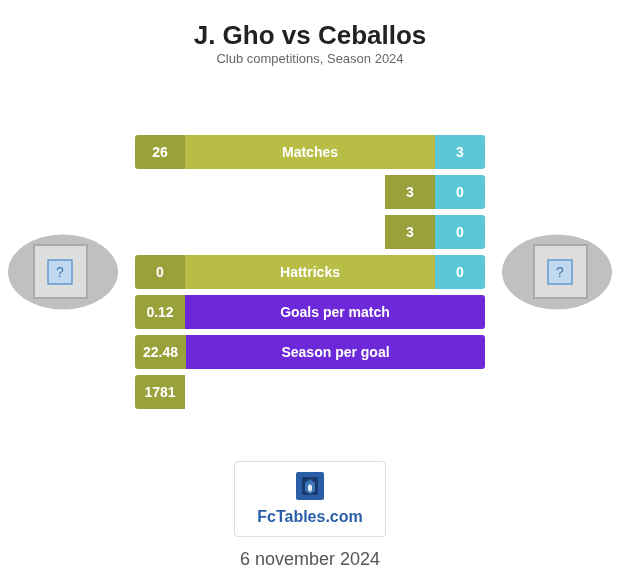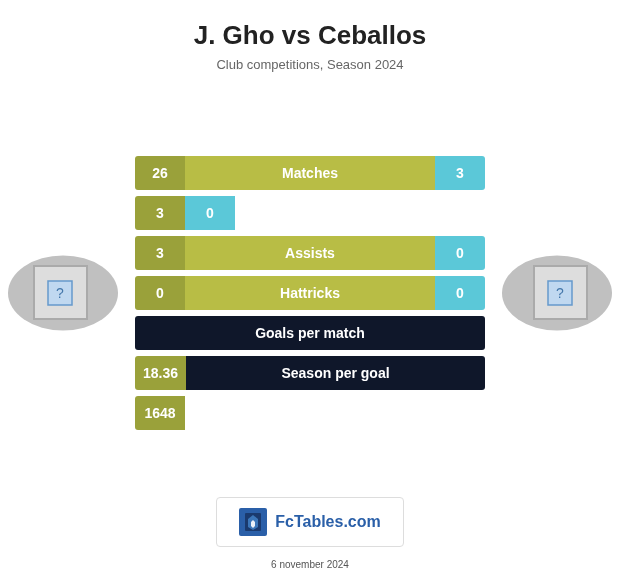--- a/index.html
+++ b/index.html
@@ -20,21 +20,20 @@
       flex-direction: column;
       align-items: center;
       padding: 20px 0 10px 0;
       position: relative;
     }
 
     .title {
       font-size: 26px;
       font-weight: bold;
       color: #222;
-      margin-bottom: 6px;
     }
 
     .subtitle {
       font-size: 13px;
       color: #666;
       margin-bottom: 34px;
     }
 
     .stats-section {
       width: 100%;
@@ -95,20 +94,21 @@
     .stat-row {
       display: flex;
       align-items: center;
       height: 34px;
       border-radius: 3px;
       overflow: hidden;
     }
 
     .stat-row.with-right {
       background: transparent;
+      justify-content: flex-end;
     }
 
     .left-val {
       background: #9aa13a;
       color: #fff;
       font-size: 14px;
       font-weight: bold;
       min-width: 50px;
       height: 100%;
       display: flex;
@@ -136,32 +136,33 @@
       font-weight: bold;
       min-width: 50px;
       height: 100%;
       display: flex;
       align-items: center;
       justify-content: center;
       padding: 0 8px;
     }
 
     .stat-row.no-right .stat-label {
-      background: #0f172a;
+      background: #6d28d9;
     }
 
     .fctables-logo {
       margin-top: 18px;
       background: #fff;
       border: 1px solid #ddd;
       border-radius: 4px;
       padding: 10px 22px;
       display: flex;
       align-items: center;
       gap: 8px;
+      flex-direction: column;
     }
 
     .fctables-logo .logo-icon {
       width: 28px;
       height: 28px;
       background: #2a5fa8;
       display: flex;
       align-items: center;
       justify-content: center;
       border-radius: 2px;
@@ -172,21 +173,21 @@
       font-weight: bold;
       color: #333;
     }
 
     .logo-text span {
       color: #2a5fa8;
     }
 
     .date-text {
       margin-top: 12px;
-      font-size: 10px;
+      font-size: 18px;
       color: #555;
     }
 
     
     .oval-left {
       position: absolute;
       left: 8px;
       top: 50%;
       transform: translateY(-50%);
       width: 110px;
@@ -240,37 +241,37 @@
           <div class="left-val">26</div>
           <div class="stat-label">Matches</div>
           <div class="right-val">3</div>
         </div>
         <div class="stat-row with-right">
           <div class="left-val">3</div>
           <div class="right-val">0</div>
         </div>
         <div class="stat-row with-right">
           <div class="left-val">3</div>
-          <div class="stat-label">Assists</div>
           <div class="right-val">0</div>
         </div>
         <div class="stat-row with-right">
           <div class="left-val">0</div>
           <div class="stat-label">Hattricks</div>
           <div class="right-val">0</div>
         </div>
         <div class="stat-row no-right">
+          <div class="left-val">0.12</div>
           <div class="stat-label">Goals per match</div>
         </div>
         <div class="stat-row no-right">
-          <div class="left-val">18.36</div>
+          <div class="left-val">22.48</div>
           <div class="stat-label">Season per goal</div>
         </div>
         <div class="stat-row no-right">
-          <div class="left-val">1648</div>
+          <div class="left-val">1781</div>
         </div>
       </div>
   </div>
 
   <div class="fctables-logo">
     <div class="logo-icon">
       <svg width="20" height="22" viewBox="0 0 20 22" fill="none">
         <rect x="2" y="2" width="16" height="18" rx="1" fill="#1a3a6e"></rect>
         <path d="M5 8 L10 4 L15 8 L15 16 L10 19 L5 16 Z" fill="#4a90d9" opacity="0.7"></path>
         <path d="M8 11 L10 9 L12 11 L12 15 L10 17 L8 15 Z" fill="#fff" opacity="0.9"></path>

